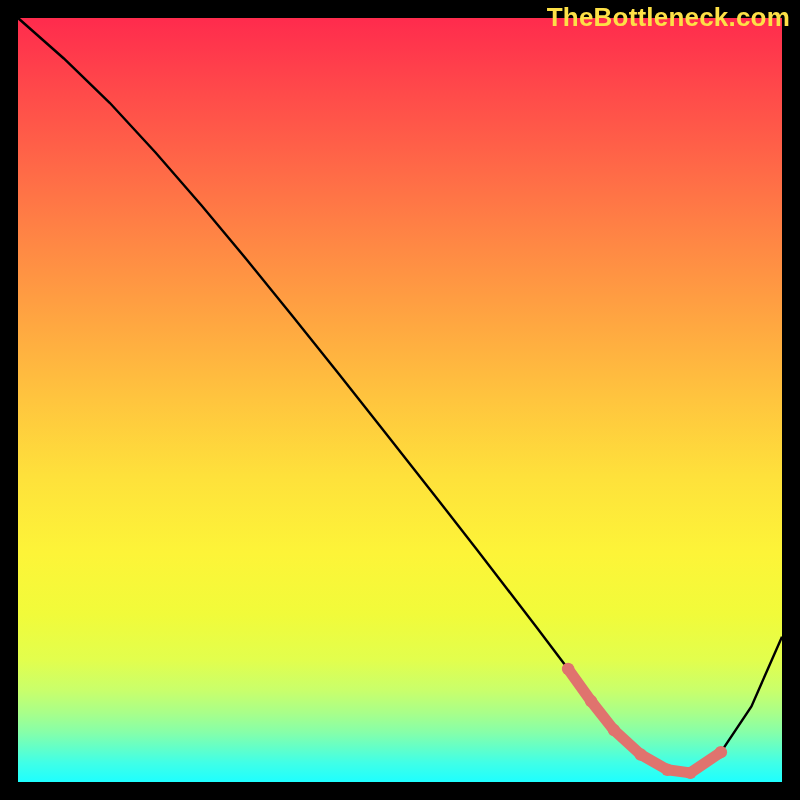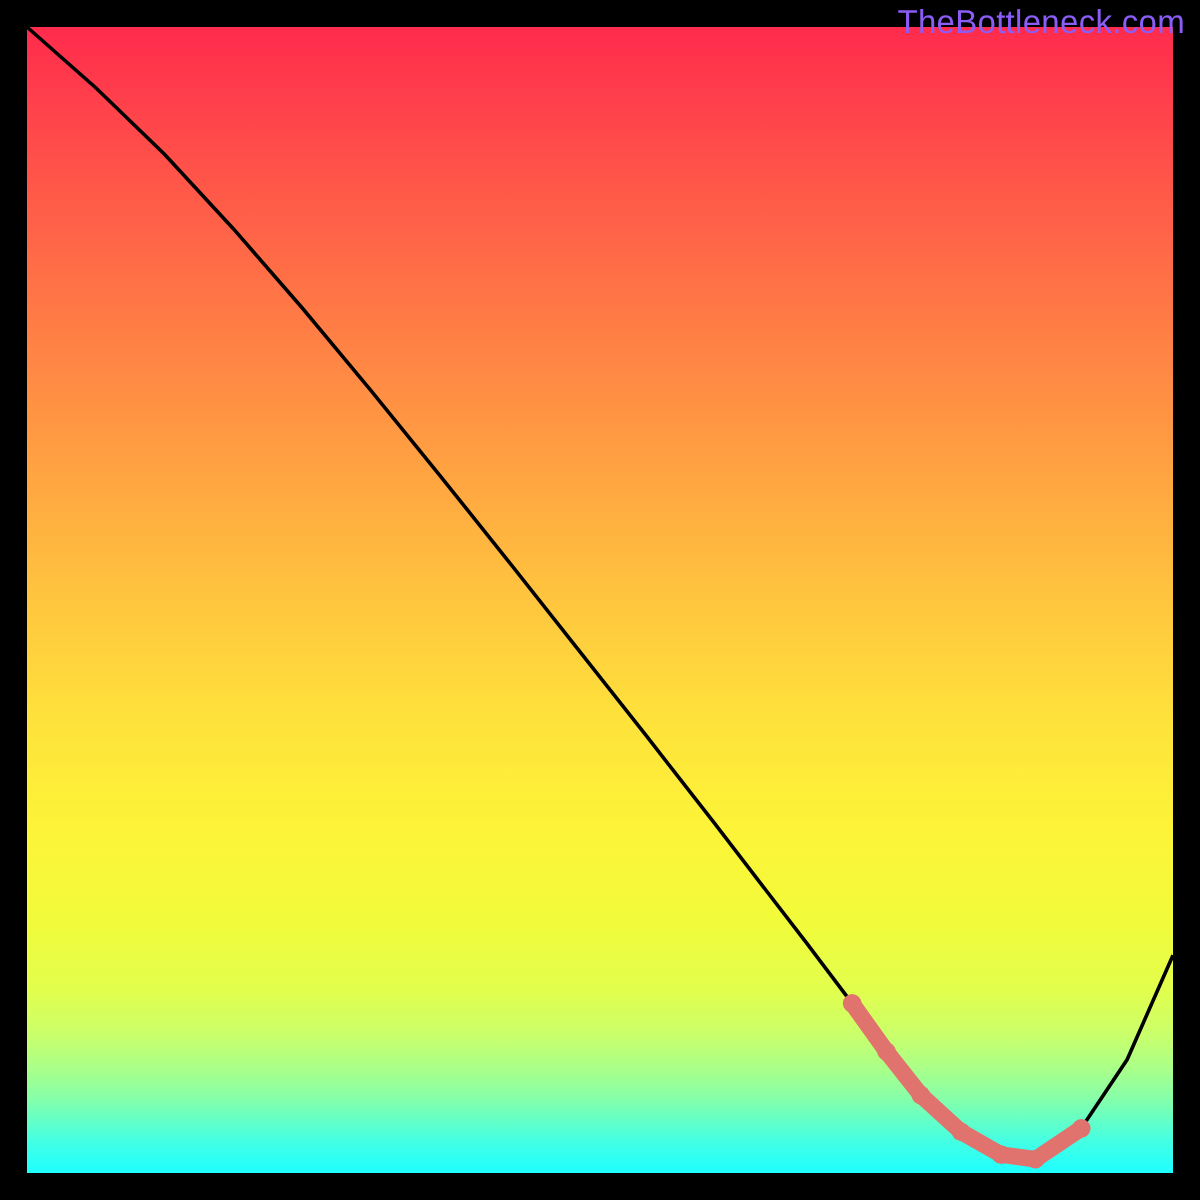--- a/index.html
+++ b/index.html
@@ -65,23 +65,23 @@
     fill: none;
     stroke: #e0736e;
     stroke-width: 11;
     stroke-linecap: round;
     stroke-linejoin: round;
   }
   .watermark {
     position: absolute;
     top: 2px;
     right: 10px;
-    color: #8b5cf6;
-    font-size: 22px;
-    font-weight: 400;
+    color: #fde047;
+    font-size: 26px;
+    font-weight: 700;
     letter-spacing: 0.2px;
     user-select: none;
   }
 </style>
 </head>
 <body>
 
 <div class="stage">
   <div class="plot">
     <svg viewBox="0 0 764 764">

